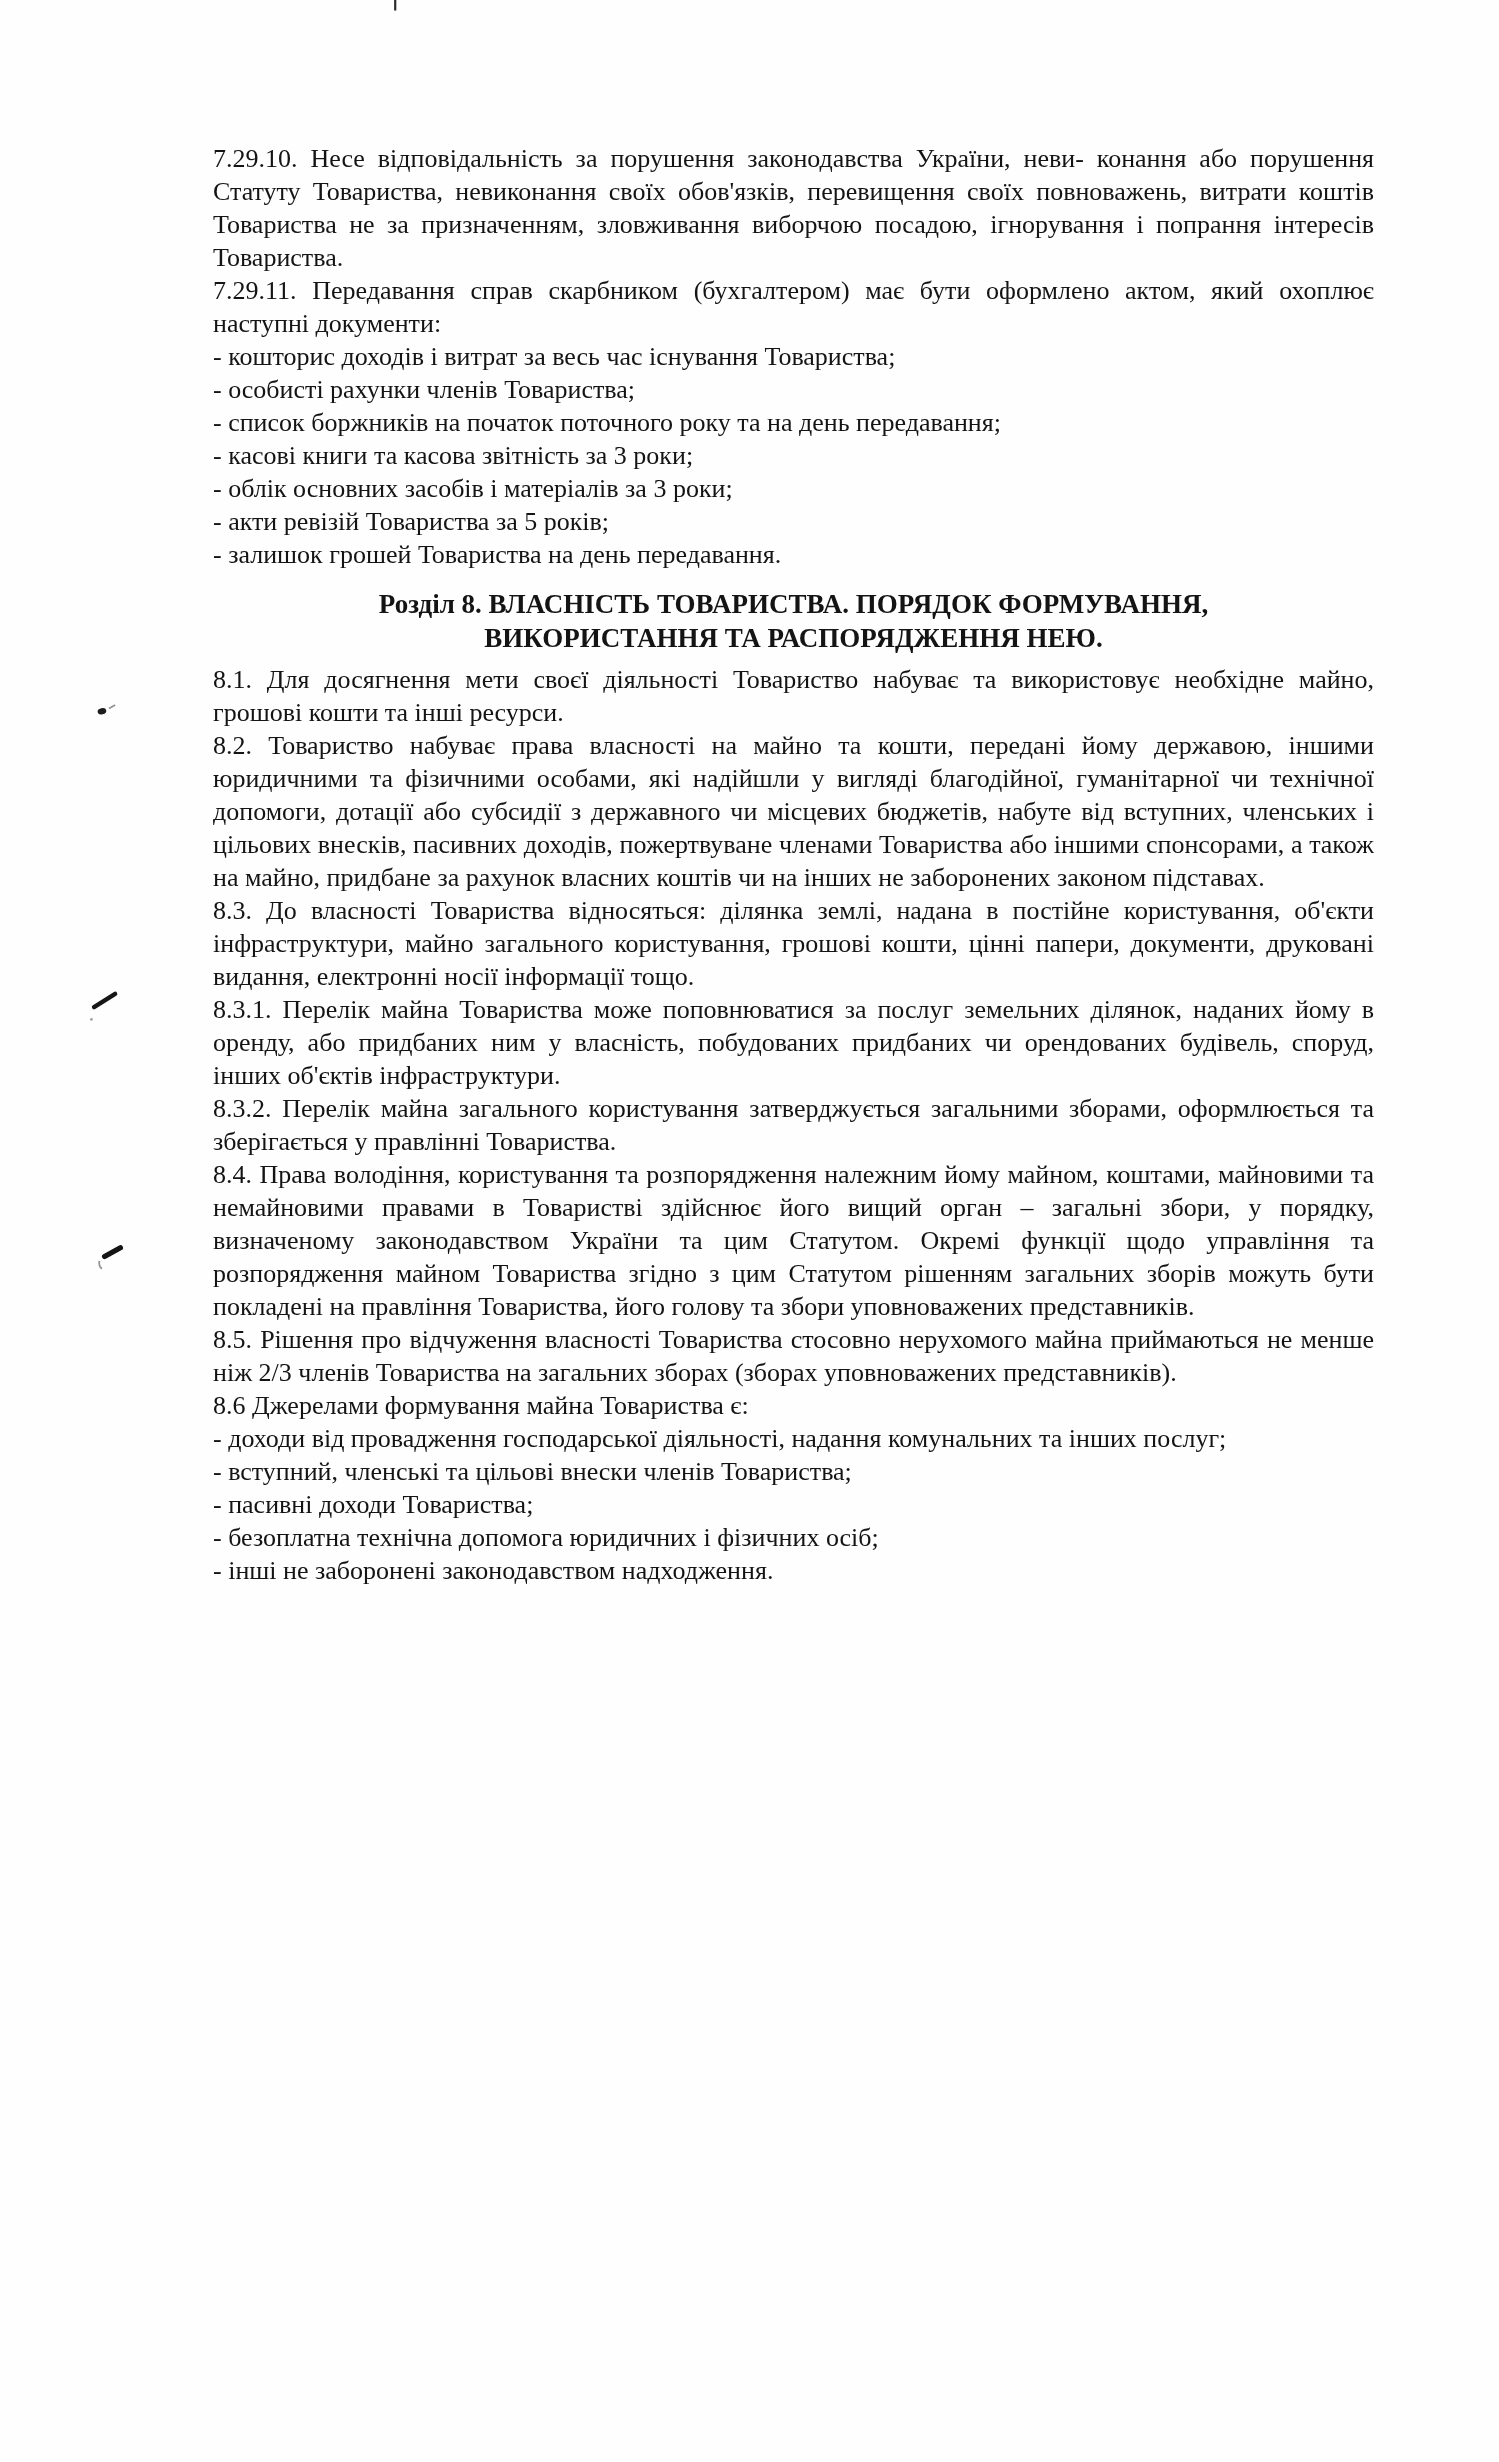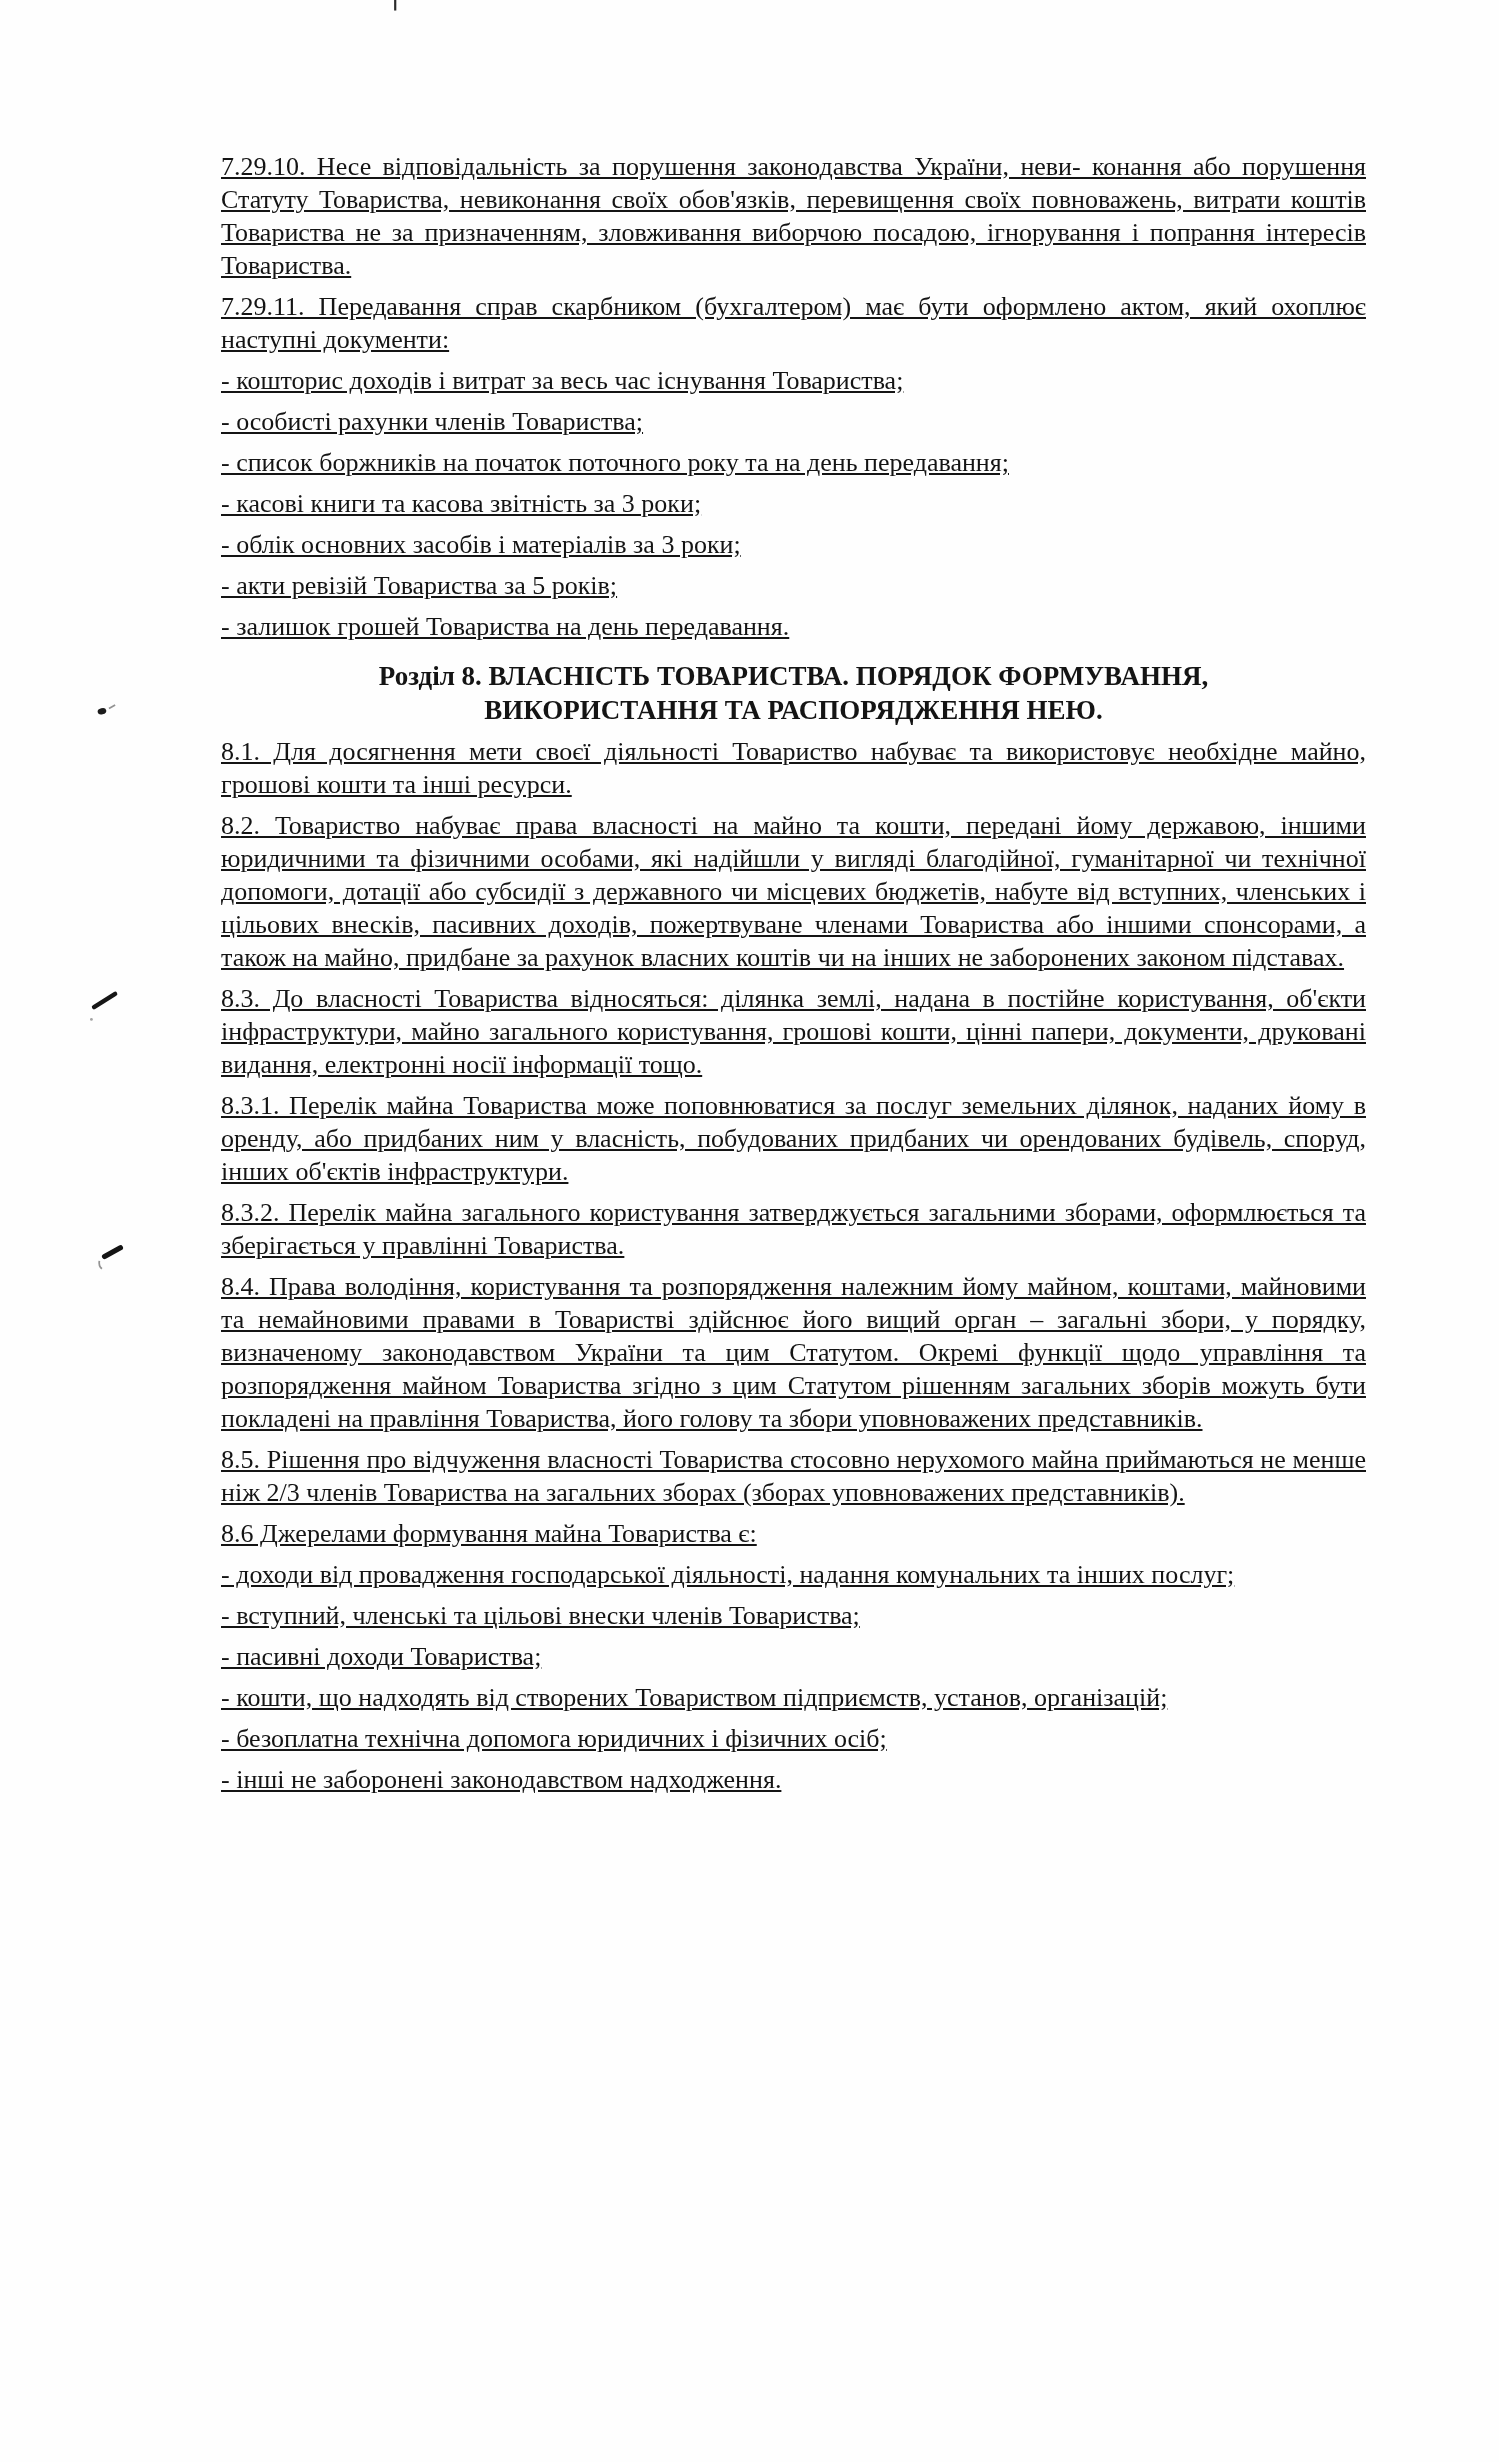--- a/index.html
+++ b/index.html
@@ -20,23 +20,22 @@
     position: absolute;
     left: 213px;
     top: 142px;
     width: 1161px;
     font-size: 26px;
     line-height: 33px;
     text-align: justify;
     text-justify: inter-word;
   }
   .content p {
-    margin: 8px;
+    margin: 0;
     padding: 0;
-    text-decoration: underline;
   }
   .heading {
     font-size: 27px;
     font-weight: 700;
     text-align: center;
     line-height: 34px;
     margin: 16px 0 8px 0;
   }
   .pen-overlay {
     position: absolute;
@@ -87,21 +86,20 @@
     <p>8.3.1. Перелік майна Товариства може поповнюватися за послуг земельних ділянок, наданих йому в оренду, або придбаних ним у власність, побудованих придбаних чи орендованих будівель, споруд, інших об'єктів інфраструктури.</p>
     <p>8.3.2. Перелік майна загального користування затверджується загальними зборами, оформлюється та зберігається у правлінні Товариства.</p>
     <p>8.4. Права володіння, користування та розпорядження належним йому майном, коштами, майновими та немайновими правами в Товаристві здійснює його вищий орган – загальні збори, у порядку, визначеному законодавством України та цим Статутом. Окремі функції щодо управління та розпорядження майном Товариства згідно з цим Статутом рішенням загальних зборів можуть бути покладені на правління Товариства, його голову та збори уповноважених представників.</p>
     <p>8.5. Рішення про відчуження власності Товариства стосовно нерухомого майна приймаються не менше ніж 2/3 членів Товариства на загальних зборах (зборах уповноважених представників).</p>
     <p>8.6 Джерелами формування майна Товариства є:</p>
 
     <div>
       <p>- доходи від провадження господарської діяльності, надання комунальних та інших послуг;</p>
       <p>- вступний, членські та цільові внески членів Товариства;</p>
       <p>- пасивні доходи Товариства;</p>
-      <p>- кошти, що надходять від створених Товариством підприємств, установ, організацій;</p>
       <p>- безоплатна технічна допомога юридичних і фізичних осіб;</p>
       <p>- інші не заборонені законодавством надходження.</p>
     </div>
 
 
   </section>
 </div>
 
 
 </body></html>

